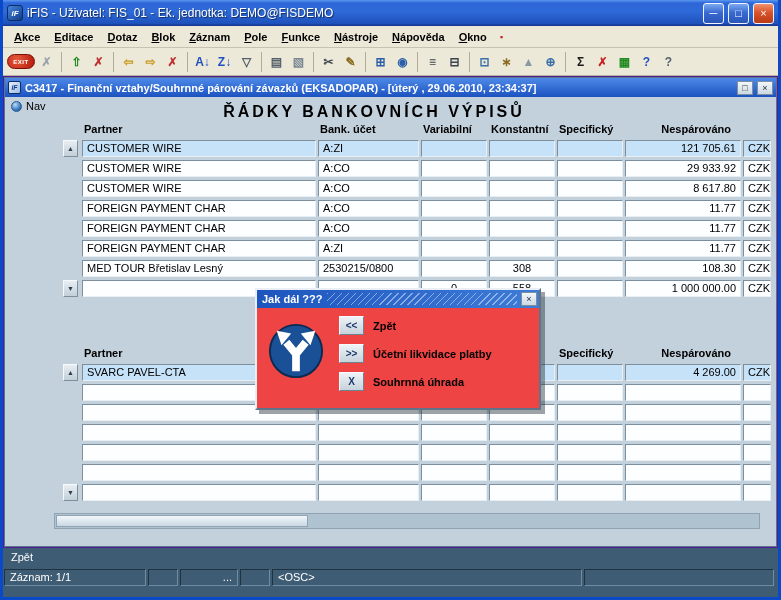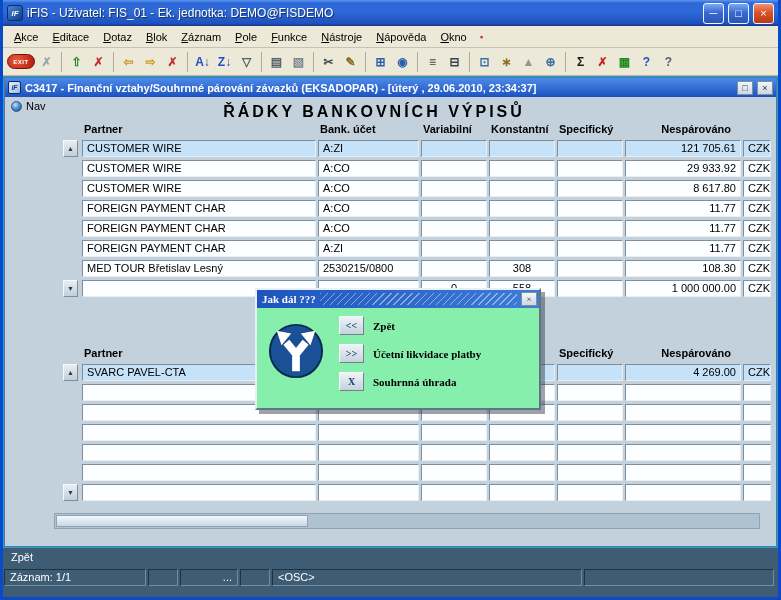--- a/index.html
+++ b/index.html
@@ -18,36 +18,36 @@
   .title-text { flex: 1; color: #fff; font-weight: normal; font-size: 12px;
     text-shadow: 1px 1px 1px rgba(0,0,0,.55); white-space: nowrap; overflow: hidden; }
   .winbtn { width: 21px; height: 21px; border-radius: 3px; border: 1px solid #F0F4FF; color: #fff;
     font-size: 11px; display: flex; align-items: center; justify-content: center;
     background: linear-gradient(180deg,#7AA8F2,#3A6AD0 45%,#2A55B8); }
   .winbtn.close { background: linear-gradient(180deg,#F0926E,#D9532B 45%,#B83A14); }
 
   
   .menubar { height: 22px; background: #ECE9D8; border-bottom: 1px solid #C6C3B2;
     display: flex; align-items: center; padding-left: 4px; }
-  .menu-item { padding: 2px 7px; font-size: 11px; }
+  .menu-item { padding: 2px 7px; font-size: 11px; font-weight: bold; }
   .menu-item::first-letter { text-decoration: underline; }
   .menu-flag { margin-left: 6px; color: #C42020; font-size: 9px; }
 
   
   .toolbar { height: 28px; background: #ECE9D8; border-bottom: 1px solid #B8B4A2;
     display: flex; align-items: center; padding: 0 4px; gap: 1px; }
   .tb-btn { width: 21px; height: 21px; display: flex; align-items: center; justify-content: center;
     font-size: 12px; font-weight: bold; border: 1px solid transparent; background: none; font-family: inherit; }
   .tb-pill { width: 28px; height: 15px; border-radius: 8px; font-size: 6px; letter-spacing: .5px;
     background: radial-gradient(circle at 35% 35%,#E85A3A,#B01808); color: #fff !important;
     border: 1px solid #7A1005; }
   .tb-sep { width: 1px; height: 20px; background: #B0AC9A; margin: 0 3px; }
 
   
-  .workspace { position: relative; height: 472px; background: #0ea5e9; }
+  .workspace { position: relative; height: 472px; background: #4c1d95; }
   .mdi { position: absolute; inset: 1px; border: 1px solid #5F7488; display: flex; flex-direction: column; }
   .mdi-titlebar { height: 19px; background: linear-gradient(180deg,#4D8AE8,#1C52C0);
     display: flex; align-items: center; gap: 4px; padding: 0 3px; }
   .mdi-icon { width: 13px; height: 13px; border-radius: 2px; background: linear-gradient(135deg,#E8F0FA,#9CBCE4);
     color: #123C86; font-size: 7px; font-weight: bold; font-style: italic;
     display:flex; align-items:center; justify-content:center; border:1px solid #0C2C62; }
   .mdi-title { flex: 1; color: #fff; font-weight: bold; font-size: 11px; white-space: nowrap; overflow: hidden; }
   .mdi-btn { width: 16px; height: 14px; background: linear-gradient(#F4F7FA,#CDD8E2);
     border: 1px solid #7D8F9D; font-size: 9px; color: #243240;
     display: flex; align-items: center; justify-content: center; font-family: inherit; }
@@ -89,22 +89,22 @@
   
   .console { height: 49px; background: #3E5C74; color: #fff; padding-top: 3px; }
   .console-msg { height: 17px; padding-left: 8px; font-size: 11px; }
   .console-row { display: flex; gap: 2px; padding: 0 1px; margin-top: 1px; }
   .seg { height: 17px; border: 1px solid; border-color: #1E3240 #6E8CA2 #6E8CA2 #1E3240;
     padding: 1px 5px; font-size: 11px; white-space: nowrap; overflow: hidden; }
   .seg.right { text-align: right; } .seg.center { text-align: left; }
 
   
   .dialog { position: absolute; left: 252px; top: 288px; width: 286px; z-index: 50;
-    background: #86efac; border: 2px solid; border-color: #E9EFF4 #5F7488 #5F7488 #E9EFF4;
-    box-shadow: 4px 4px 0 rgba(40,50,60,.45); font-family: Liberation Serif, serif; }
+    background: #ef4444; border: 2px solid; border-color: #E9EFF4 #5F7488 #5F7488 #E9EFF4;
+    box-shadow: 4px 4px 0 rgba(40,50,60,.45); }
   .dlg-title { height: 18px; background: linear-gradient(90deg,#1D55BE,#3E7CD8);
     display: flex; align-items: center; gap: 4px; padding: 0 2px 0 5px; }
   .dlg-title-text { color: #fff; font-weight: bold; font-size: 11px; white-space: nowrap; }
   .dlg-hatch { flex: 1; height: 12px;
     background: repeating-linear-gradient(135deg, rgba(255,255,255,.45) 0 1px, transparent 1px 5px); }
   .dlg-close { width: 16px; height: 14px; background: linear-gradient(#F4F7FA,#CDD8E2);
     border: 1px solid #7D8F9D; font-size: 9px; color: #243240;
     display: flex; align-items: center; justify-content: center; font-family: inherit; }
   .dlg-body { position: relative; height: 100px; }
   .dlg-icon { position: absolute; left: 10px; top: 14px; }

